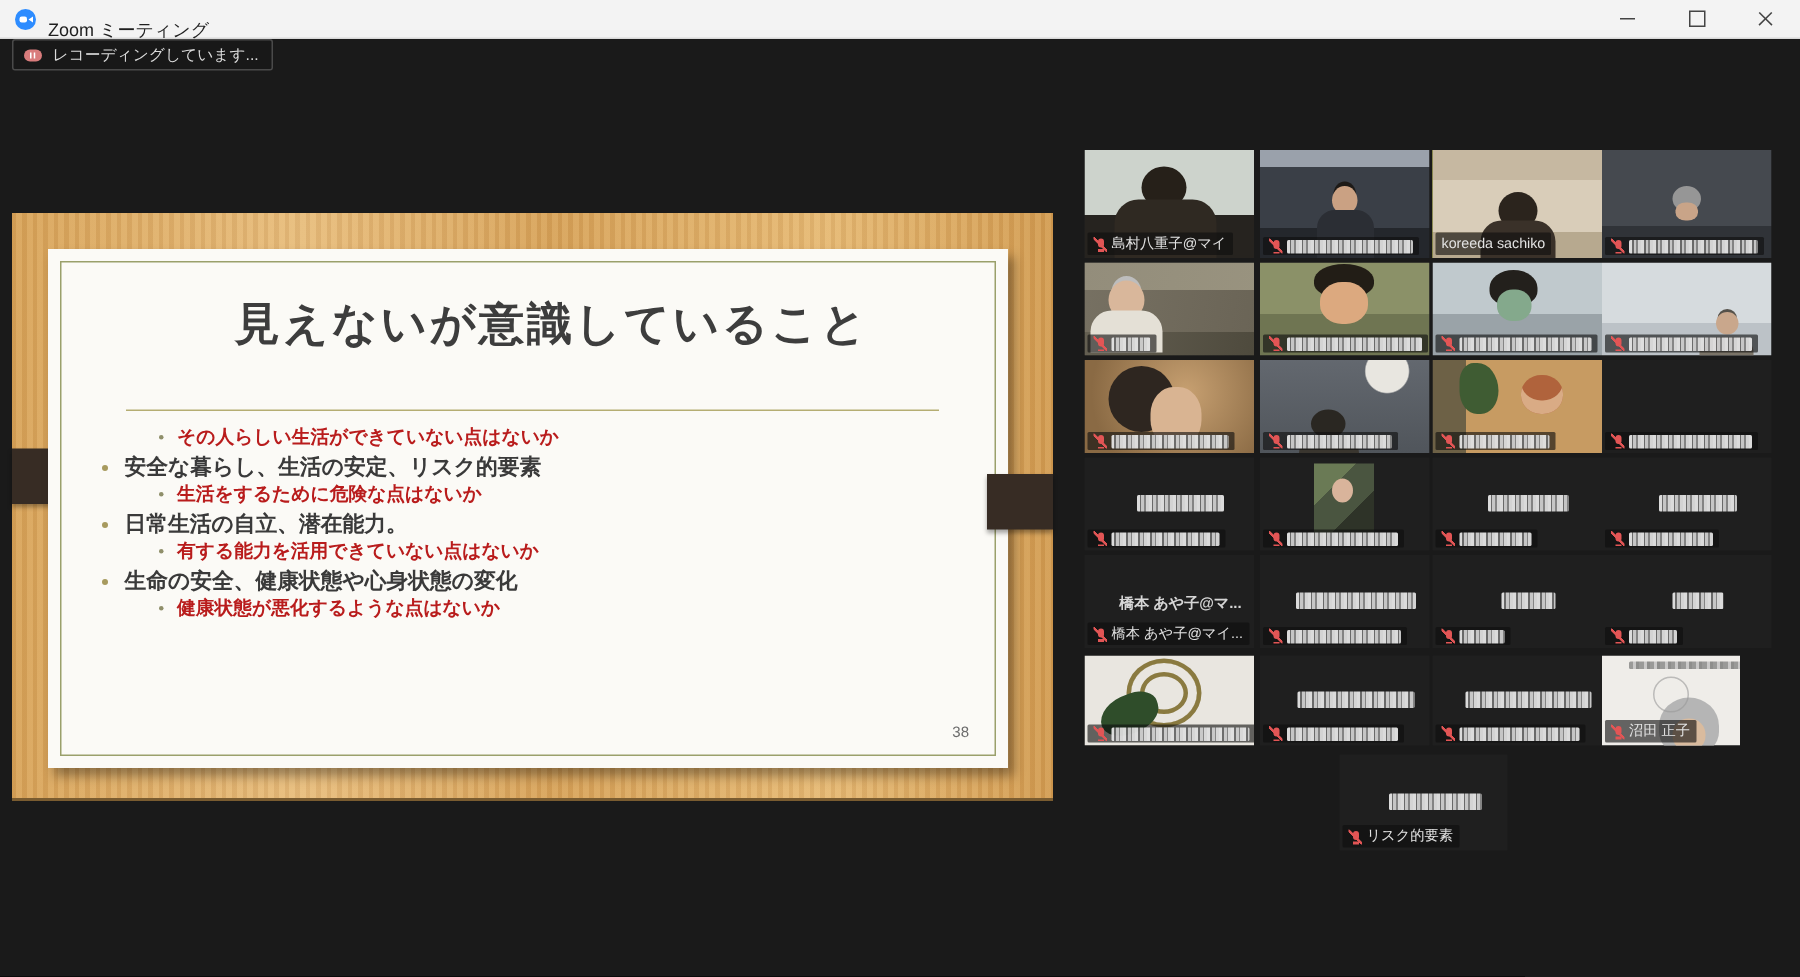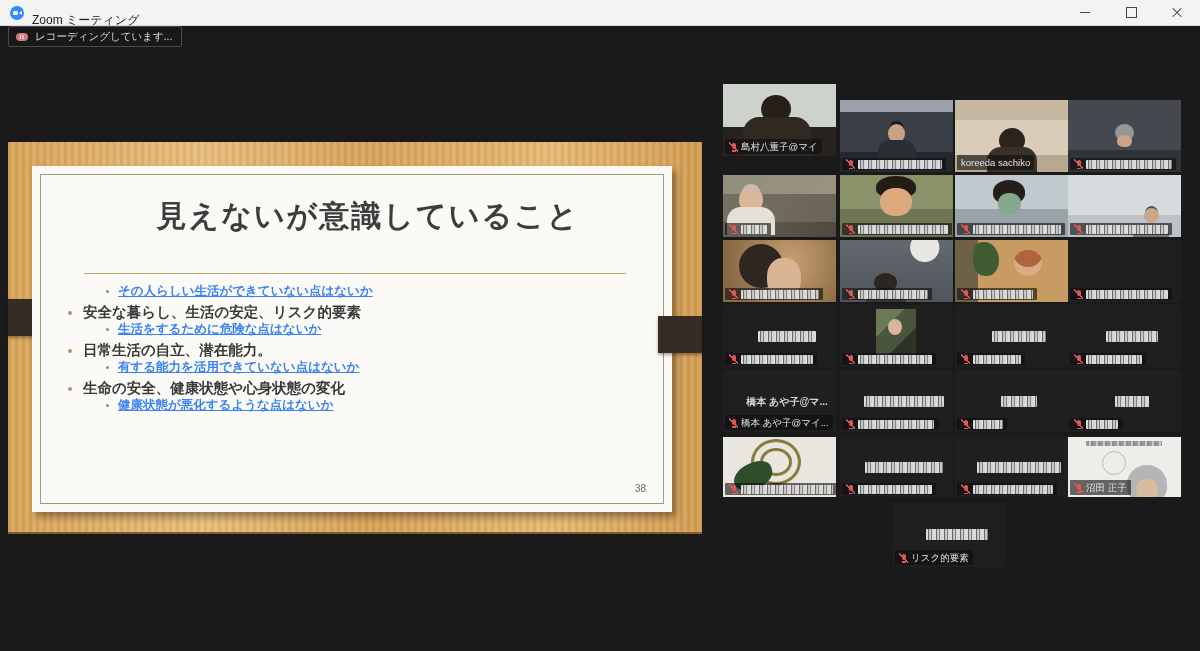--- a/index.html
+++ b/index.html
@@ -37,21 +37,21 @@
         border-bottom:2px solid #7a5c30;}
   .clip{position:absolute;background:#372c24;box-shadow:0 2px 3px rgba(0,0,0,.35);}
   .clip.l{left:8px;top:299px;width:43px;height:37px;}
   .clip.r{left:658px;top:316px;width:44px;height:37px;}
   .slide{position:absolute;left:32px;top:166px;width:640px;height:346px;background:#fbfaf6;
          box-shadow:4px 5px 7px rgba(0,0,0,.35);}
   .slide-inner{position:absolute;inset:8px;border:1px solid #9aa06b;pointer-events:none;}
   .slide-title{text-align:center;font-size:30px;font-weight:700;letter-spacing:2px;color:#3d3d3d;margin:30px 0 0 0;padding-left:32px;}
   .slide-hr{height:1px;background:#b5ad72;margin:36px 46px 10px 52px;}
   .b1{margin:5px 0 2px 36px;line-height:16px;font-size:14.5px;font-weight:700;color:#3a3a3a;}
-  .b2{margin:2px 0 2px 74px;line-height:15px;font-size:12.5px;font-weight:700;color:#3b82f6;text-decoration:underline;}
+  .b2{margin:2px 0 2px 74px;line-height:15px;font-size:12.5px;font-weight:700;color:#b91c1c;}
   .dot{display:inline-block;width:4px;height:4px;border-radius:50%;background:#a79a5e;vertical-align:middle;margin-right:11px;}
   .b2 .dot{width:3px;height:3px;background:#8f8f6a;margin-right:9px;}
   .page-num{position:absolute;right:26px;bottom:18px;font-size:10px;color:#6b6b6b;}
 
   
   .tile{position:absolute;background:#1f1f1f;overflow:hidden;}
   .tile.active{outline:2px solid #c9cf4a;outline-offset:-2px;}
   .scene{position:absolute;inset:0;}
   .plate{position:absolute;left:2px;bottom:2px;max-width:107px;display:flex;align-items:center;
          background:rgba(15,15,15,.62);color:#e2e2e2;font-size:9.5px;line-height:13px;
@@ -148,21 +148,21 @@
     <div class="b1"><span class="dot"></span><span>安全な暮らし、生活の安定、リスク的要素</span></div>
     <div class="b2"><span class="dot"></span><span>生活をするために危険な点はないか</span></div>
     <div class="b1"><span class="dot"></span><span>日常生活の自立、潜在能力。</span></div>
     <div class="b2"><span class="dot"></span><span>有する能力を活用できていない点はないか</span></div>
     <div class="b1"><span class="dot"></span><span>生命の安全、健康状態や心身状態の変化</span></div>
     <div class="b2"><span class="dot"></span><span>健康状態が悪化するような点はないか</span></div>
     <div class="page-num">38</div>
   </div>
   <div class="clip r"></div>
 
-  <div class="tile" style="left:723px;top:84px;width:113px;height:72px">
+  <div class="tile" style="left:723px;top:100px;width:113px;height:72px">
     <div class="scene s-r1c1"></div>
     <div class="plate">
         <i class="mic"></i>
         <span>島村八重子@マイ</span>
       </div>
   </div>
   <div class="tile" style="left:840px;top:100px;width:113px;height:72px">
     <div class="scene s-r1c2"></div>
     <div class="plate">
         <i class="mic"></i>
@@ -312,21 +312,21 @@
         <span class="nz" style="width:74px"></span>
       </div>
   </div>
   <div class="tile" style="left:955px;top:437px;width:113px;height:60px">
     <div class="cn"><span class="nz" style="width:84px"></span></div>
     <div class="plate">
         <i class="mic"></i>
         <span class="nz" style="width:80px"></span>
       </div>
   </div>
-  <div class="tile" style="left:1068px;top:437px;width:113px;height:60px">
+  <div class="tile" style="left:1068px;top:437px;width:92px;height:60px">
     <div class="scene s-r6c4"></div>
     <div class="toptext"></div>
     <div class="scribble"></div>
     <div class="plate">
         <i class="mic"></i>
         <span>沼田 正子</span>
       </div>
   </div>
 
   <div class="tile" style="left:893px;top:503px;width:112px;height:64px">

